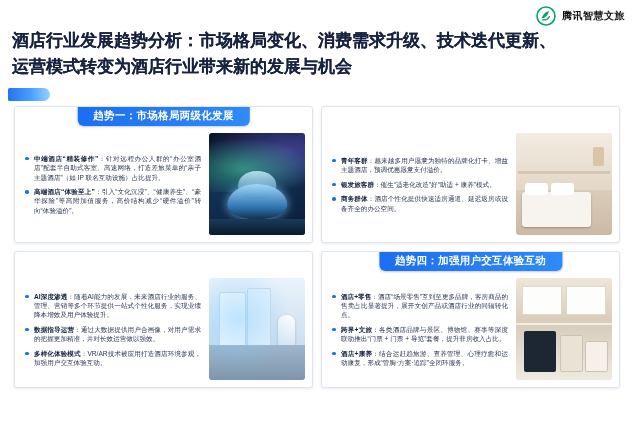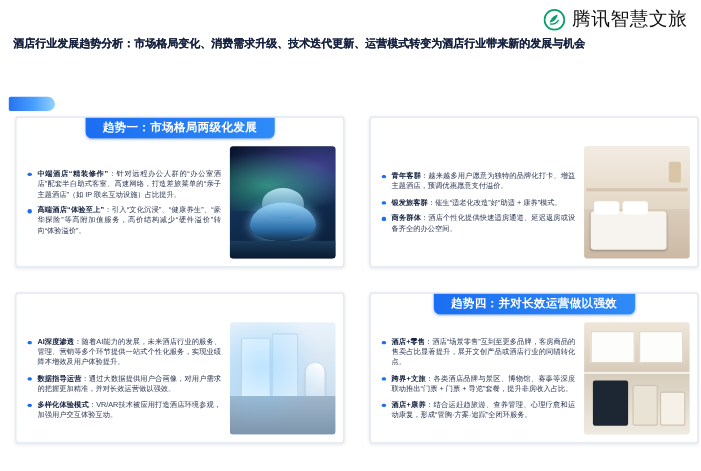--- a/index.html
+++ b/index.html
@@ -10,39 +10,39 @@
     color:#1b2a4a;
   }
   .slide{position:relative;width:637px;height:428px;overflow:hidden;background:#fff;}
 
   
   .brand{
     position:absolute;top:6px;right:12px;display:flex;align-items:center;gap:6px;
   }
   .brand-logo{width:20px;height:20px;position:relative;}
   .brand-logo svg{display:block;}
-  .brand-text{font-size:17px;font-weight:normal;color:#111;letter-spacing:.5px;}
+  .brand-text{font-size:10px;font-weight:bold;color:#111;letter-spacing:.5px;}
 
   
   .title-wrap{position:absolute;left:12px;top:28px;width:550px;}
   .title{
-    font-size:10px;font-weight:bold;line-height:26px;color:#16223f;
+    font-size:17px;font-weight:bold;line-height:26px;color:#16223f;
     text-shadow:0 0 0 #16223f;
   }
   .title-deco{
     position:absolute;left:-4px;top:60px;width:42px;height:13px;
     background:linear-gradient(90deg,#1a6cf0 0%,#3f9bff 55%,#8fd0ff 100%);
     border-radius:2px 8px 8px 2px;opacity:.95;
   }
 
   
   .grid{
     position:absolute;left:14px;top:106px;width:499px;height:312px;
     display:grid;grid-template-columns:299px 299px;grid-template-rows:137px 137px;
-    gap:23px;
+    gap:8px;
   }
   .card{
     position:relative;background:#fff;border:1px solid #dfe6f1;border-radius:3px;
     box-shadow:0 1px 3px rgba(25,50,90,.10);
     padding:0;overflow:hidden;
   }
   .card-head{
     position:absolute;left:50%;transform:translateX(-50%);top:-1px;
     background:linear-gradient(90deg,#1c6ef2,#2f8bf7);
     color:#fff;font-size:10.5px;font-weight:bold;
@@ -177,21 +177,21 @@
           <div class="panel"></div>
             <div class="panel2"></div>
             <div class="robot"></div>
           <div class="floor"></div>
             <div class="glow"></div>
         </div>
       </div>
     </div>
 
     <div class="card">
-      <div class="card-head">趋势四：并对长效运营做以强效</div>
+      <div class="card-head">趋势四：加强用户交互体验互动</div>
       <div class="card-body">
         <div class="bullets">
           <div class="bullet"><b>酒店+零售</b>：酒店“场景零售”互到至更多品牌，客房商品的售卖占比显著提升，展开文创产品或酒店行业的同辐转化点。</div>
           <div class="bullet"><b>跨界+文旅</b>：各类酒店品牌与景区、博物馆、赛事等深度联动推出“门票 + 门票 + 导览”套餐，提升非房收入占比。</div>
           <div class="bullet"><b>酒店+康养</b>：结合运赶趋旅游、查养管理、心理疗愈和运动康复，形成“管胸·方案·追踪”全闭环服务。</div>
         </div>
         <div class="thumb img4">
           <div class="top"></div>
           <div class="towel t1"></div>
             <div class="towel t2"></div>

